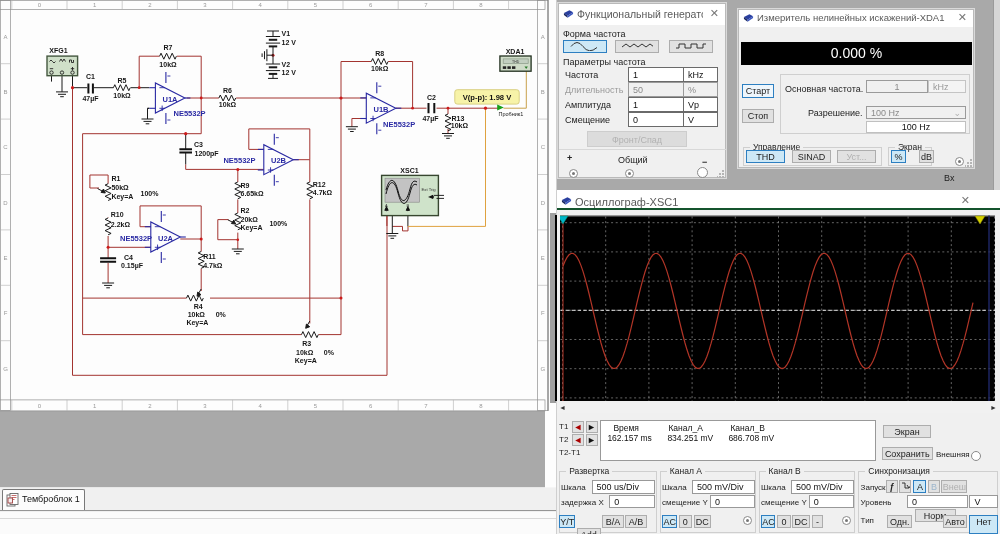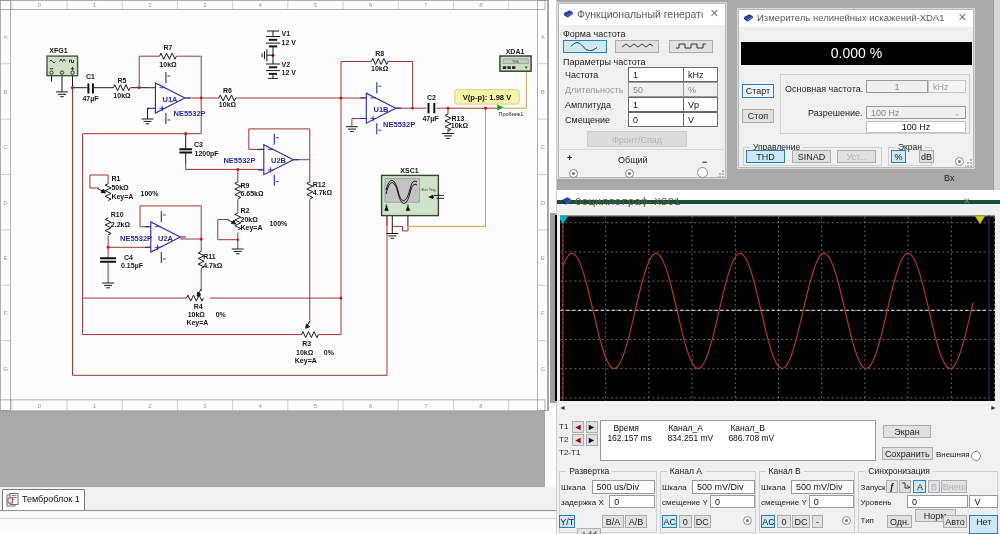--- a/index.html
+++ b/index.html
@@ -481,21 +481,21 @@
           <rect x="2" y="3" width="2" height="2"></rect>
           <rect x="2" y="6" width="2" height="2"></rect>
           <rect x="-1" y="6" width="2" height="2"></rect>
         </g>
       </svg>
 </div>
 
 <div class="abs" style="left:549.5px;top:212.6px;width:6px;height:190px;background:#9f9f9f;"></div>
 <div class="abs" style="left:555px;top:214.5px;width:5px;height:186.8px;background:#000;"></div>
 <div class="panel" style="left:557px;top:190px;width:443px;height:344px;border:none;box-shadow:none;">
- <div class="tbar" style="height:14px;border-bottom:4px solid #14532d;font-family:Liberation Mono, monospace;">
+ <div class="tbar" style="height:20px;border-bottom:2px solid #14532d;">
   <svg class="ico" style="top:6px;" viewBox="0 0 12 10">
           <path d="M1,4 L7,1 L11,3 L5,7 Z" fill="#2a3f9f"></path>
           <path d="M1,4 L5,7 L5,9 L1,6 Z" fill="#16245f"></path>
           <path d="M5,7 L11,3 L11,5 L5,9 Z" fill="#3a56bf"></path>
         </svg>
   <span class="tt" style="top:6px;">Осциллограф-XSC1</span>
         <span class="x" style="top:4px;right:30px;">✕</span>
  </div>
  <svg class="abs" style="left:2.5px;top:24.5px;" width="435.5" height="186.8" viewBox="559.5 214.5 435.5 186.8">
   <rect x="559.5" y="214.5" width="435.5" height="186.8" fill="#000"></rect>

